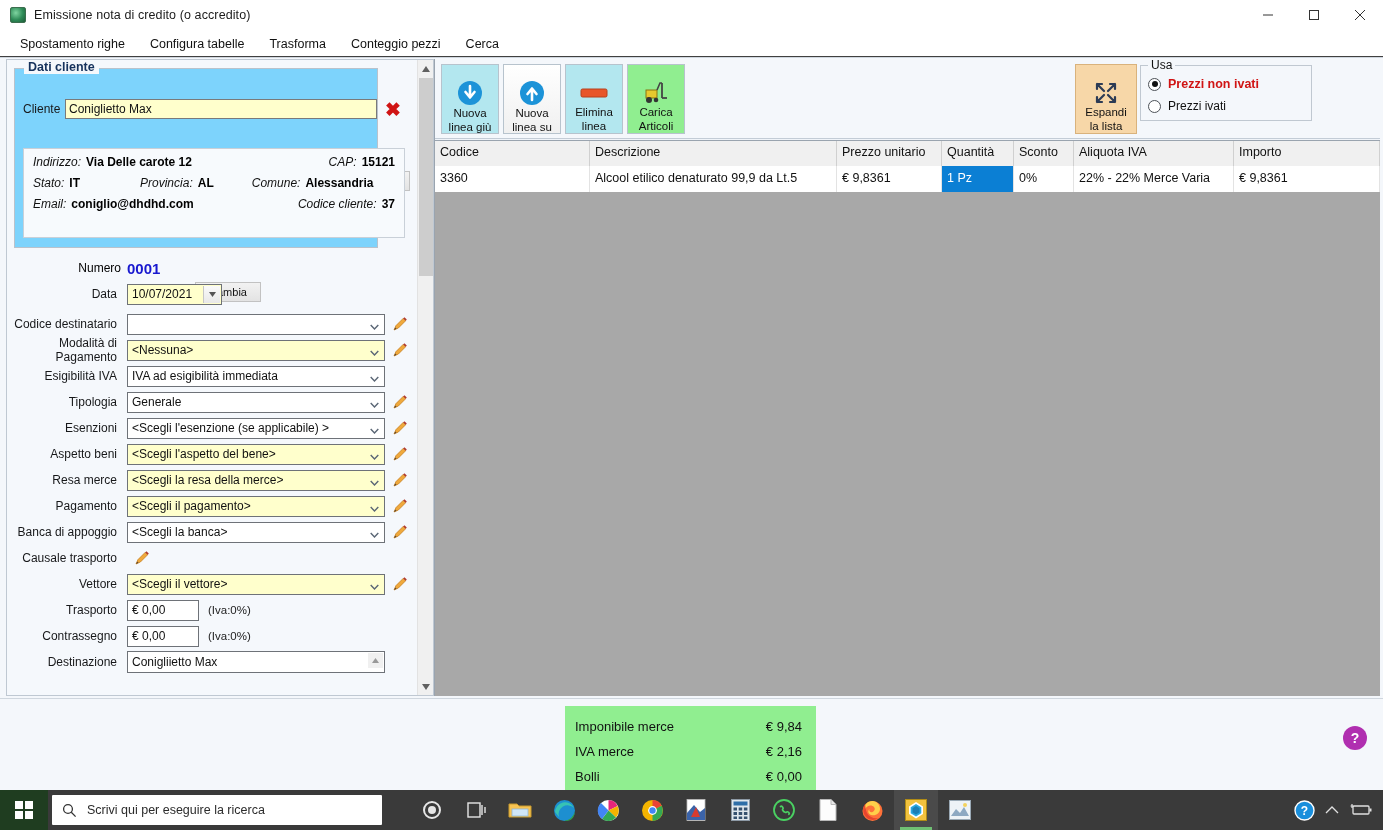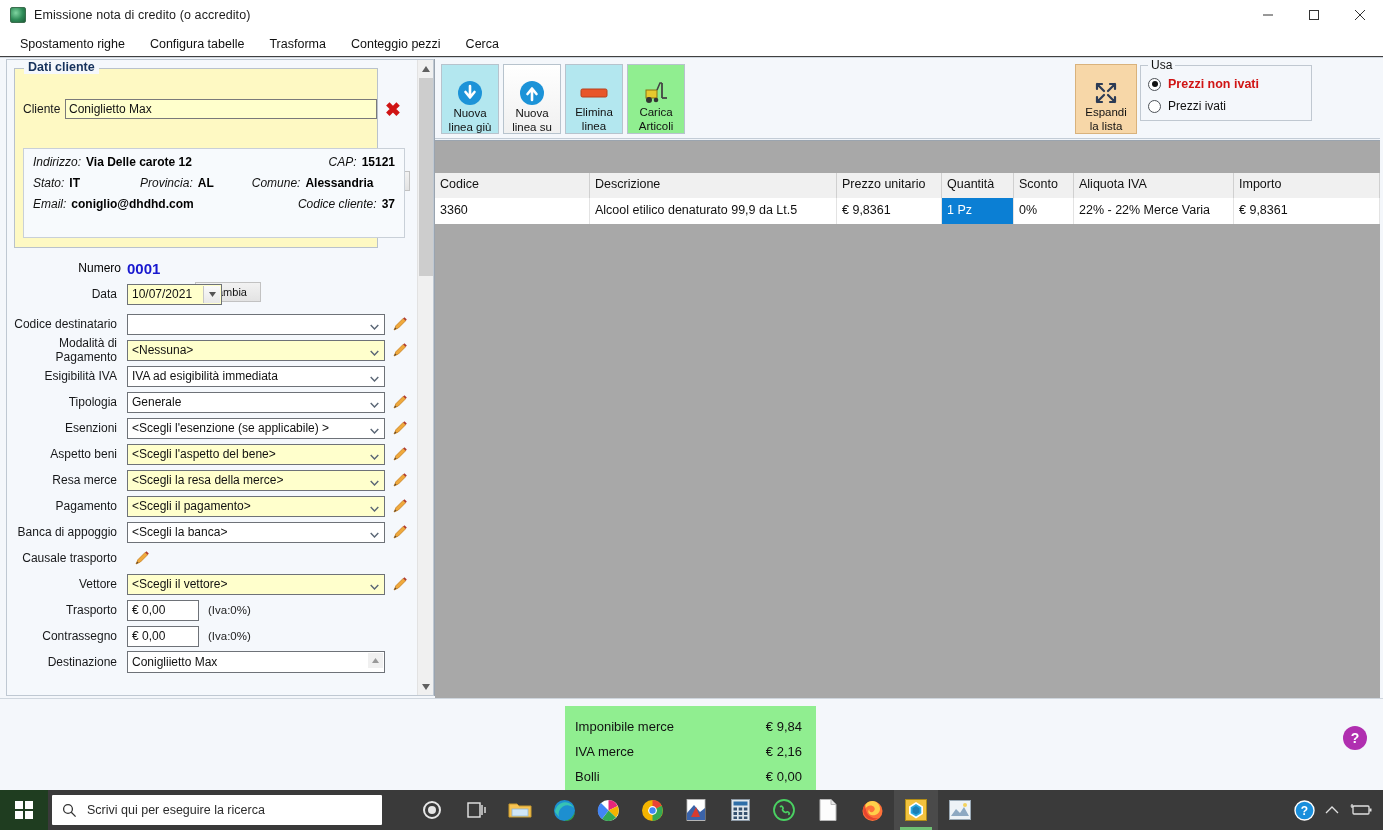--- a/index.html
+++ b/index.html
@@ -67,21 +67,21 @@
     background: #f5f8fc;
     border: 1px solid #bfc8d2;
     overflow: hidden;
   }
   .left-scrollcontent {
     position: absolute; left: 0; top: 0; width: 412px; height: 700px;
   }
 
   .group-box {
     position: absolute; left: 7px; top: 8px; width: 364px; height: 180px;
-    border: 1px solid #b9c2cc; background: #fef9c3;
+    border: 1px solid #b9c2cc; background: #7dd3fc;
   }
   .group-title {
     position: absolute; left: 9px; top: -9px; background: #f5f8fc;
     padding: 0 4px; font-size: 12.5px; font-weight: bold; color: #16325c;
   }
 
   .fld-label { font-size: 12px; color: #17181a; }
 
   .cliente-row { position: absolute; left: 8px; top: 30px; display: flex; align-items: center; }
   .input-yellow {
@@ -208,21 +208,21 @@
   }
   .radio .dot { width: 6px; height: 6px; border-radius: 50%; background: #111; }
   .radio-lbl { font-size: 12px; color: #111; }
   .radio-lbl.bold-red { color: #d01414; font-weight: bold; font-size: 12.5px; }
 
   
   .grid {
     position: absolute; left: 0px; top: 81px; width: 945px; height: 556px;
     background: #a8a8a8; border-top: 1px solid #9aa4af;
   }
-  .grid-head { display: flex; height: 25px; background: #f0f0f0; margin-top: 32px; }
+  .grid-head { display: flex; height: 25px; background: #f0f0f0; }
   .gh {
     font-size: 12.5px; color: #111; padding: 4px 0 0 5px;
     border-right: 1px solid #d0d0d0; background: #f0f0f0;
     white-space: nowrap; overflow: hidden;
   }
   .grid-row { display: flex; height: 26px; background: #ffffff; }
   .gc {
     font-size: 12.5px; color: #111; padding: 5px 0 0 5px;
     border-right: 1px solid #e3e3e3; background: #ffffff;
     white-space: nowrap; overflow: hidden;

